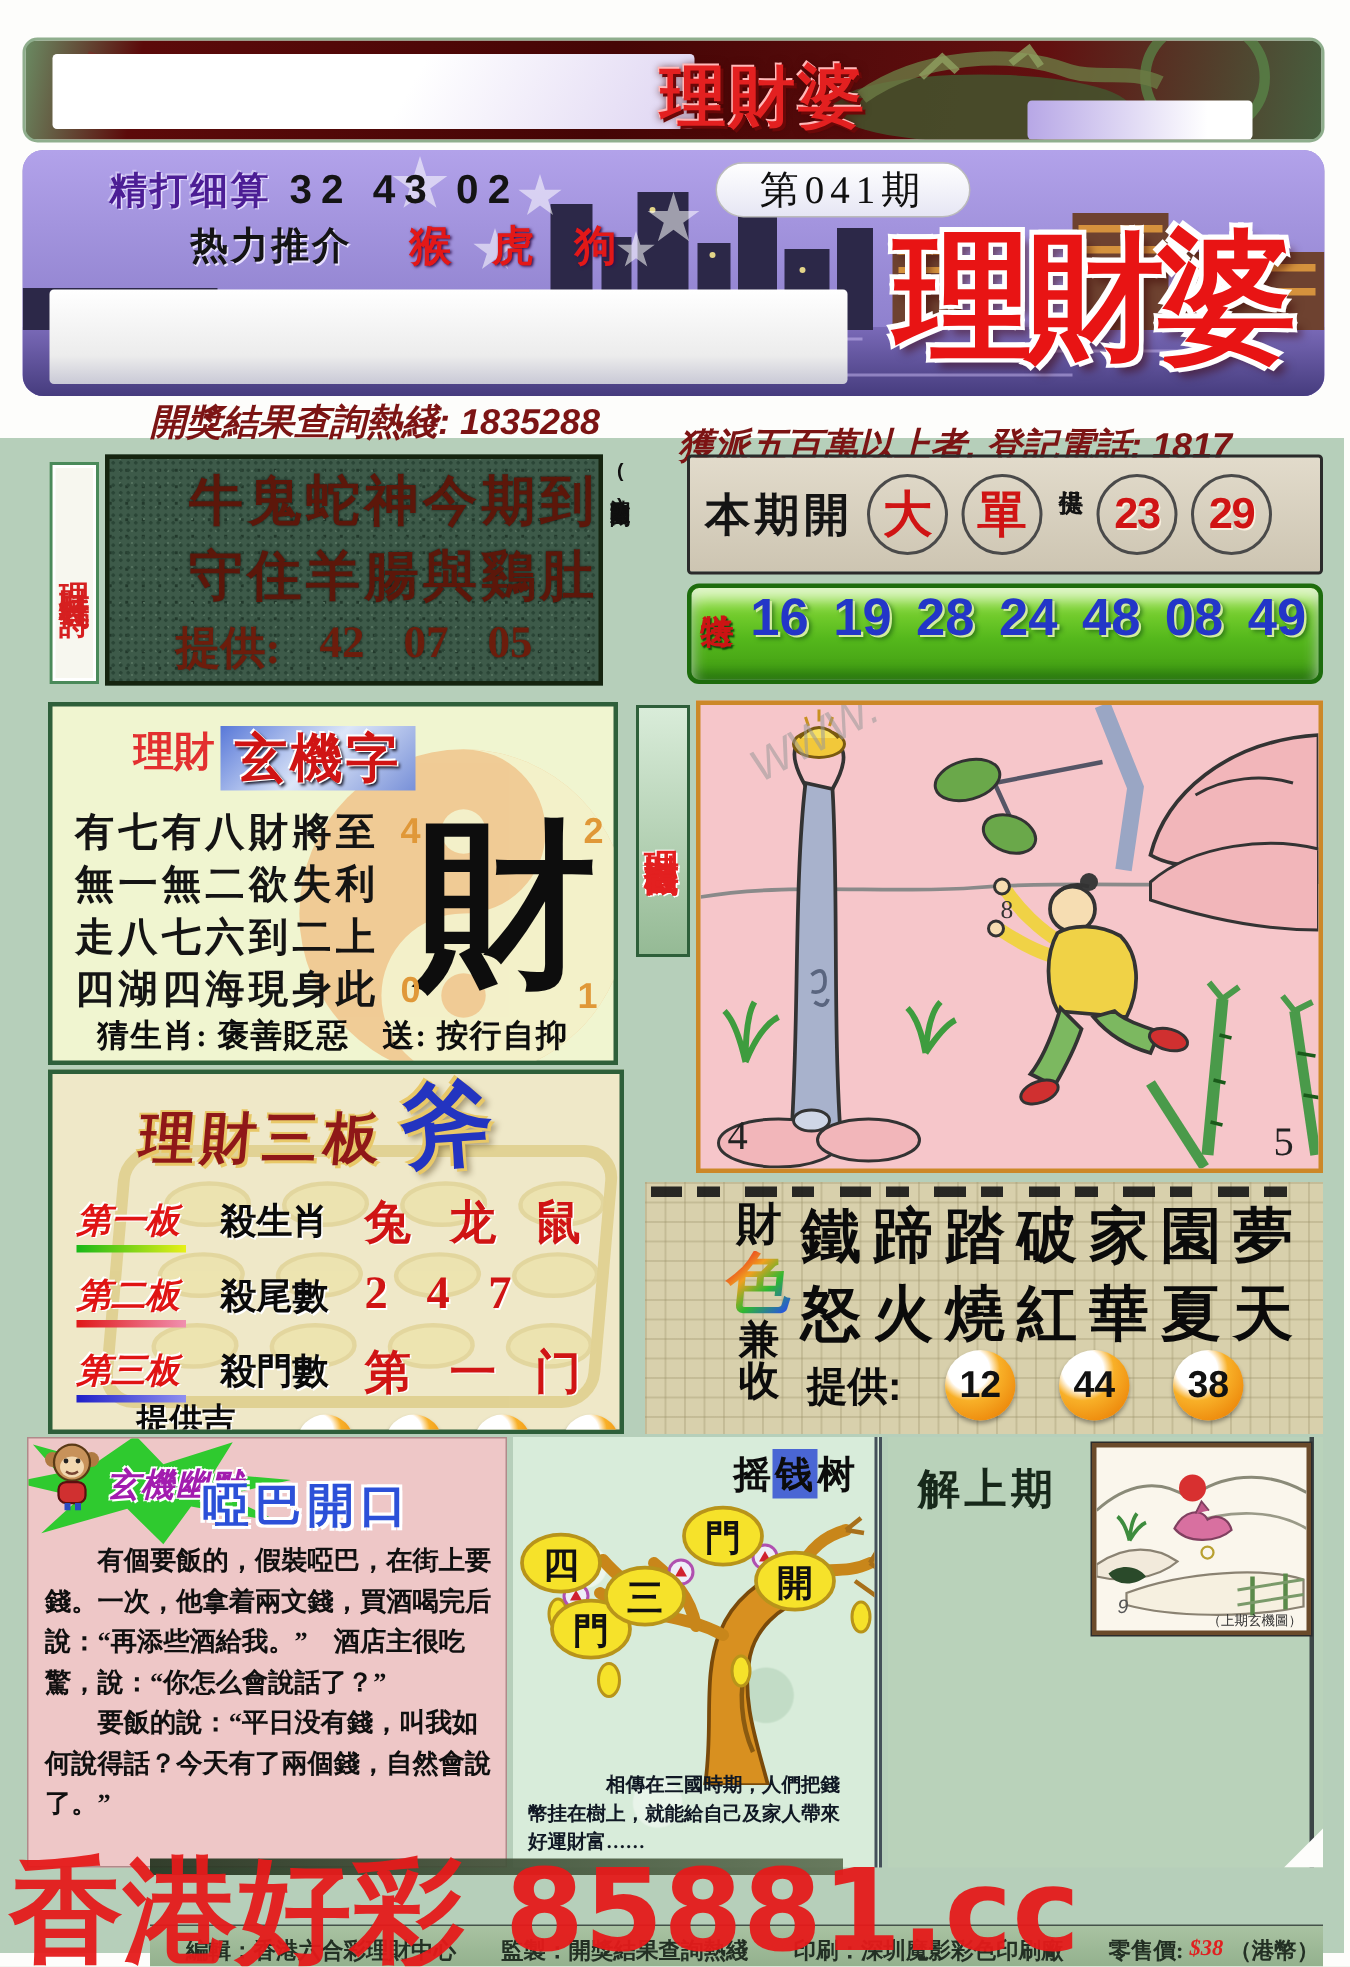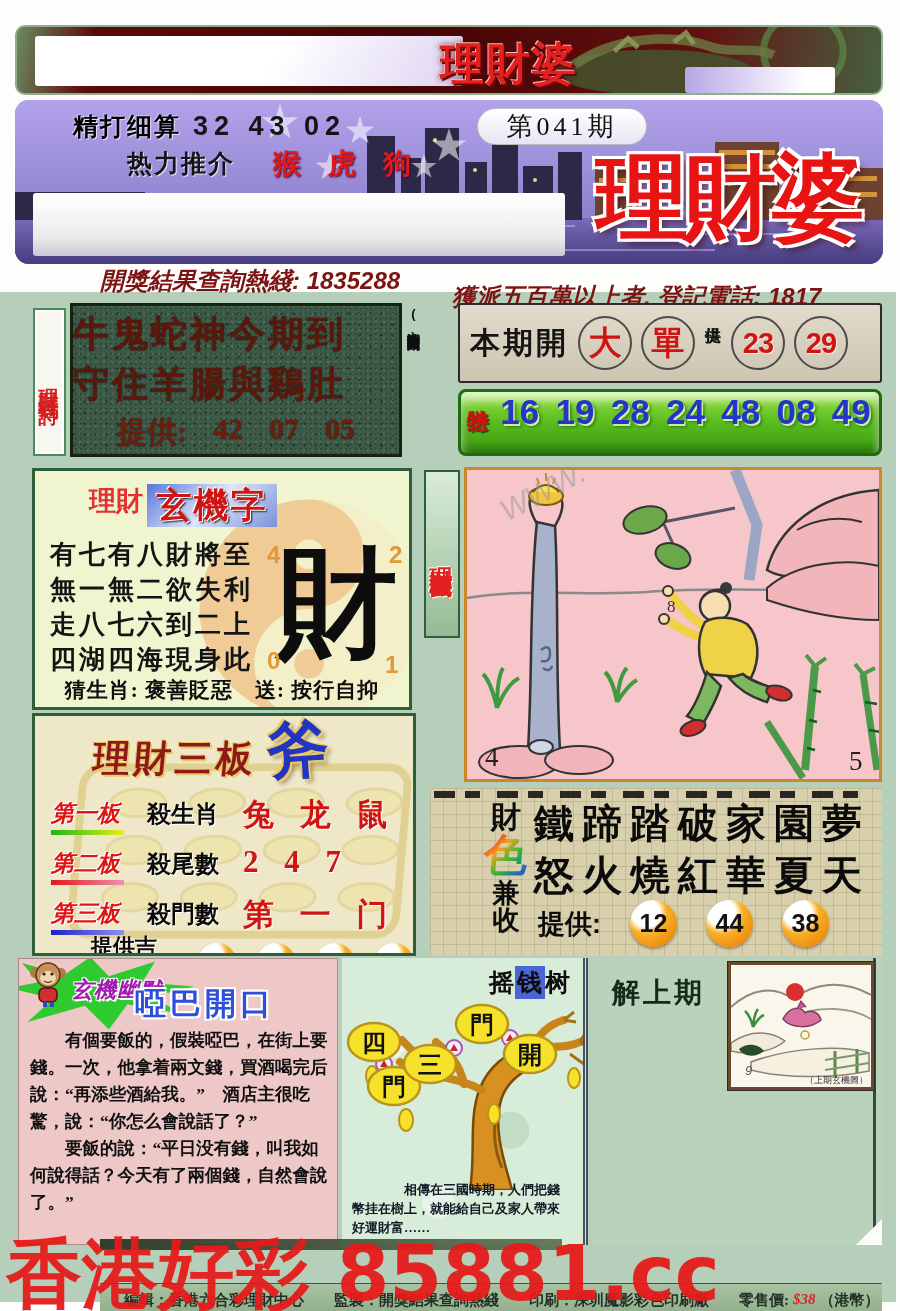--- a/index.html
+++ b/index.html
@@ -23,21 +23,21 @@
   #mast-title{left:392px;top:8px;width:200px;text-align:center;font-size:44px;font-weight:900;
      color:#e32020;font-family:"Liberation Serif",serif;letter-spacing:2px;
      text-shadow:2px 2px 0 #6a0808,-1px -1px 0 #ffb8b8,0 0 6px #400;}
 
   
   #banner2{left:15px;top:100px;width:868px;height:164px;border-radius:14px;overflow:hidden;
      background:#9a8ad2;}
   #skyline{position:absolute;left:0;top:0;width:100%;height:100%;}
   .star{position:absolute;background:rgba(255,255,255,.55);
      clip-path:polygon(50% 0%,61% 35%,98% 35%,68% 57%,79% 91%,50% 70%,21% 91%,32% 57%,2% 35%,39% 35%);}
-  #slogan1{left:58px;top:10px;font-size:25px;font-weight:900;color:#000000;
+  #slogan1{left:58px;top:10px;font-size:25px;font-weight:900;color:#4c1d95;
      text-shadow:1px 1px 0 #e8e0ff,-1px -1px 0 #cfc4f2;letter-spacing:2px;}
   #slogan1-nums{left:178px;top:11px;font-size:27px;font-weight:700;color:#141414;letter-spacing:6px;}
   #slogan2{left:112px;top:47px;font-size:25px;font-weight:900;color:#141414;
      text-shadow:1px 1px 0 #e8e0ff;letter-spacing:2px;}
   #slogan2-animals{left:258px;top:45px;font-size:28px;font-weight:900;color:#e31818;
      letter-spacing:10px;text-shadow:1px 1px 2px #33104a;font-family:"Liberation Serif",serif;}
   #issue-pill{left:462px;top:8px;width:170px;height:37px;border-radius:19px;
      background:linear-gradient(180deg,#ffffff,#e6e6f4);border:1px solid #bbb;
      display:flex;align-items:center;justify-content:center;font-size:26px;color:#101010;
      font-family:"Liberation Serif",serif;letter-spacing:4px;}
@@ -57,21 +57,21 @@
   #poem-label{left:33px;top:308px;width:33px;height:148px;background:#f7f7ef;
      border:2px solid #4a8a5a;box-shadow:inset 0 0 0 2px #fff;
      writing-mode:vertical-rl;text-orientation:upright;display:flex;align-items:center;justify-content:center;
      font-size:20px;font-weight:900;color:#d62020;letter-spacing:4px;}
   #stone-box{left:70px;top:303px;width:332px;height:154px;border:3px solid #15240f;
      background-color:#3d5a49;
      background-image:radial-gradient(#2a4536 1px,transparent 1px),
                       radial-gradient(#53705d 1px,transparent 1px),
                       radial-gradient(#22392c 1.2px,transparent 1.2px);
      background-size:5px 5px,8px 8px,11px 11px;background-position:0 0,3px 4px,6px 2px;}
-  .stone-line{position:absolute;width:100%;text-align:left;font-size:36px;font-weight:700;
+  .stone-line{position:absolute;width:100%;text-align:right;font-size:36px;font-weight:700;
      color:#5c170a;font-family:"Liberation Serif",serif;letter-spacing:3px;
      text-shadow:0 0 2px rgba(0,0,0,.6);}
   #stone-line1{top:4px;}
   #stone-line2{top:54px;}
   #stone-provide{position:absolute;top:106px;width:100%;display:flex;justify-content:center;gap:26px;
      font-size:30px;font-weight:700;color:#6c1d0c;font-family:"Liberation Serif",serif;
      text-shadow:0 0 2px rgba(0,0,0,.5);}
   #poem-note{left:404px;top:306px;height:152px;writing-mode:vertical-rl;text-orientation:upright;
      font-size:13px;font-weight:700;color:#101010;letter-spacing:1px;}
 

